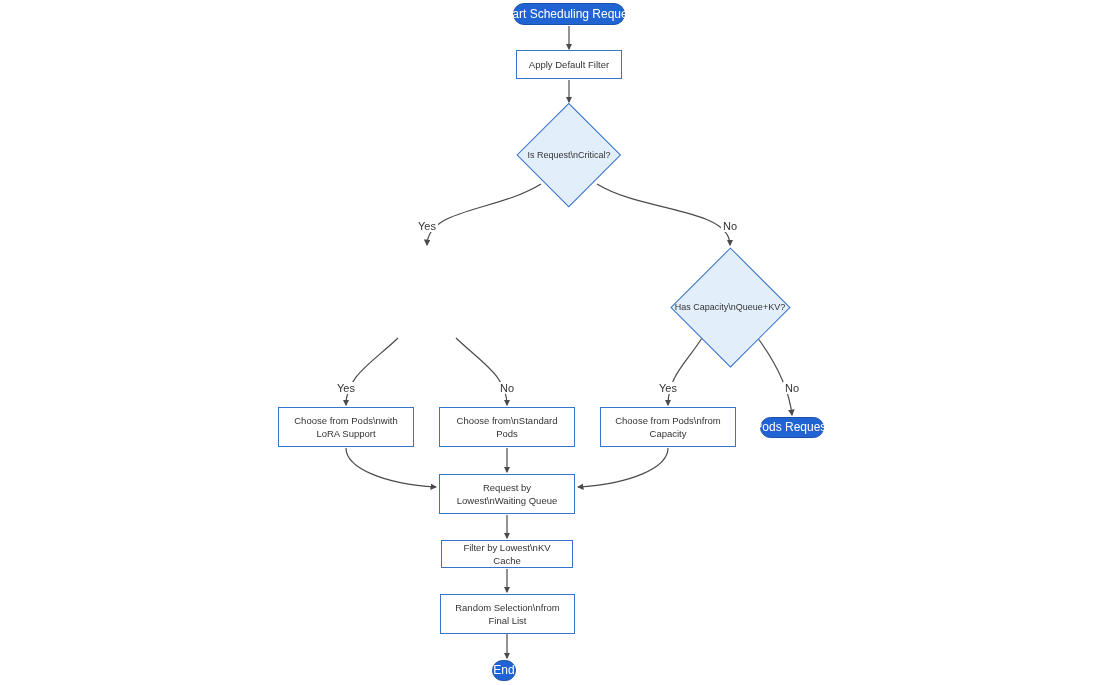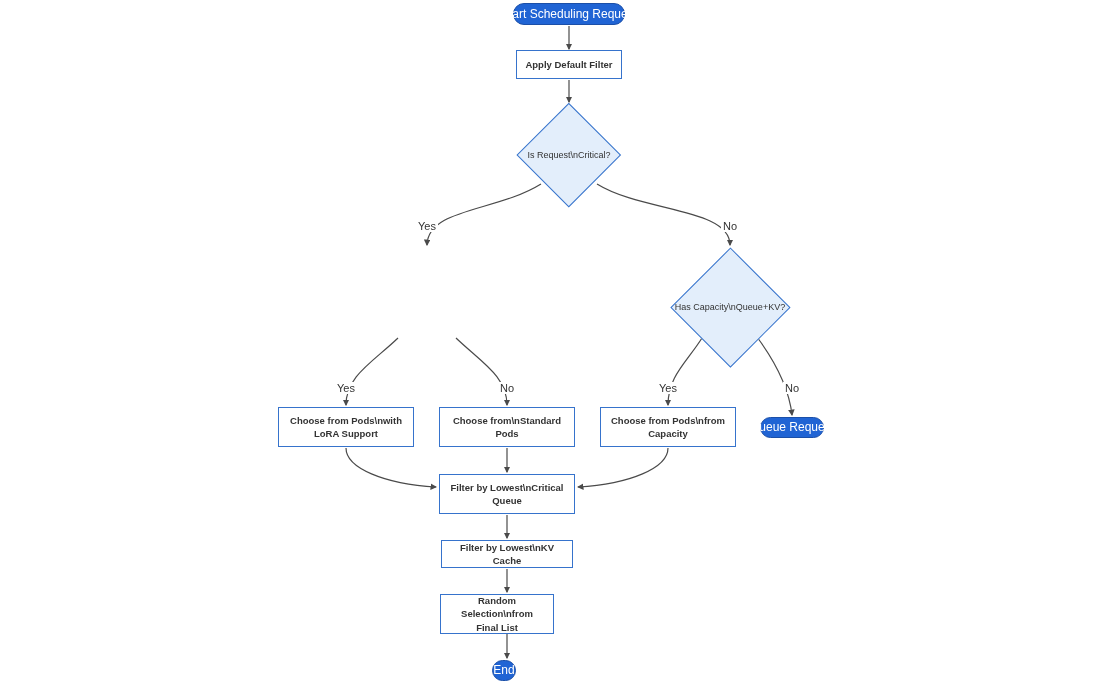--- a/index.html
+++ b/index.html
@@ -40,21 +40,20 @@
     justify-content: center;
     text-align: center;
     color: var(--text-color);
     font-size: 9.5px;
     line-height: 1.4;
   }
   .rect {
     background: var(--node-fill);
     border: 1px solid var(--node-border);
     padding: 5px 8px;
-    font-weight: bold;
   }
   .terminal {
     background: var(--terminal-fill);
     border: 1px solid var(--terminal-stroke);
     color: var(--terminal-text);
     border-radius: 11px;
     white-space: nowrap;
     font-size: 12px;
   }
 
@@ -109,37 +108,37 @@
     <path class="line" d="M346,448 C346,468 384,484 436,487" marker-end="url(#arrow)"></path>
     <path class="line" d="M507,448 L507,472" marker-end="url(#arrow)"></path>
     <path class="line" d="M668,448 C668,468 630,484 578,487" marker-end="url(#arrow)"></path>
     <path class="line" d="M507,515 L507,538" marker-end="url(#arrow)"></path>
     <path class="line" d="M507,569 L507,592" marker-end="url(#arrow)"></path>
     <path class="line" d="M507,634 L507,658" marker-end="url(#arrow)"></path>
   </svg>
 
   <div class="node terminal" style="left:513px;top:3px;width:112px;height:22px">Start Scheduling Request</div>
 
-  <div class="node terminal" style="left:760px;top:417px;width:64px;height:21px">Queue Request</div>
+  <div class="node terminal" style="left:760px;top:417px;width:64px;height:21px">Pods Request</div>
 
   <div class="node terminal" style="left:492px;top:660px;width:24px;height:21px">End</div>
 
   <div class="node rect" style="left:516px;top:50px;width:106px;height:29px">Apply Default Filter</div>
 
   <div class="node rect" style="left:278px;top:407px;width:136px;height:40px">Choose from Pods\nwith LoRA Support</div>
 
   <div class="node rect" style="left:439px;top:407px;width:136px;height:40px">Choose from\nStandard Pods</div>
 
   <div class="node rect" style="left:600px;top:407px;width:136px;height:40px">Choose from Pods\nfrom Capacity</div>
 
-  <div class="node rect" style="left:439px;top:474px;width:136px;height:40px">Filter by Lowest\nCritical Queue</div>
+  <div class="node rect" style="left:439px;top:474px;width:136px;height:40px">Request by Lowest\nWaiting Queue</div>
 
   <div class="node rect" style="left:441px;top:540px;width:132px;height:28px">Filter by Lowest\nKV Cache</div>
 
-  <div class="node rect" style="left:440px;top:594px;width:114px;height:40px">Random Selection\nfrom Final List</div>
+  <div class="node rect" style="left:440px;top:594px;width:135px;height:40px">Random Selection\nfrom Final List</div>
 
   <div class="diamond-wrap" style="left:517px;top:103px;width:104px;height:104px">
     <div class="diamond-shape"></div>
     <div class="diamond-label">Is Request\nCritical?</div>
   </div>
 
 
   <div class="diamond-wrap" style="left:670px;top:247px;width:120px;height:120px">
     <div class="diamond-shape"></div>
     <div class="diamond-label">Has Capacity\nQueue+KV?</div>

